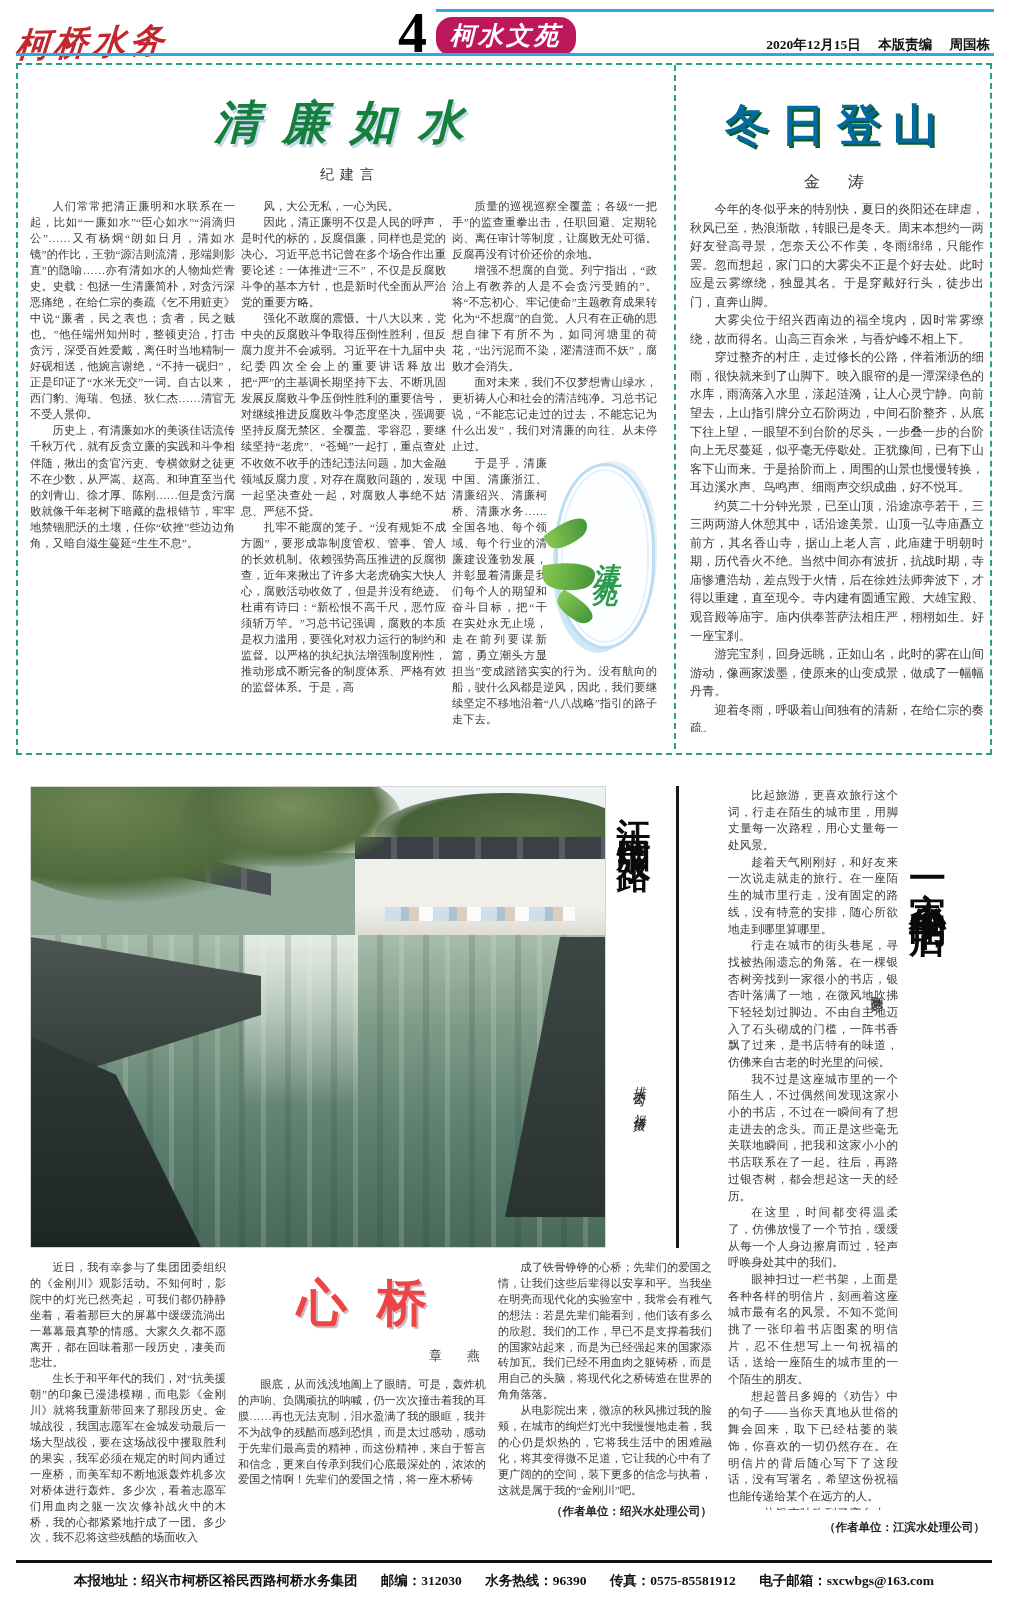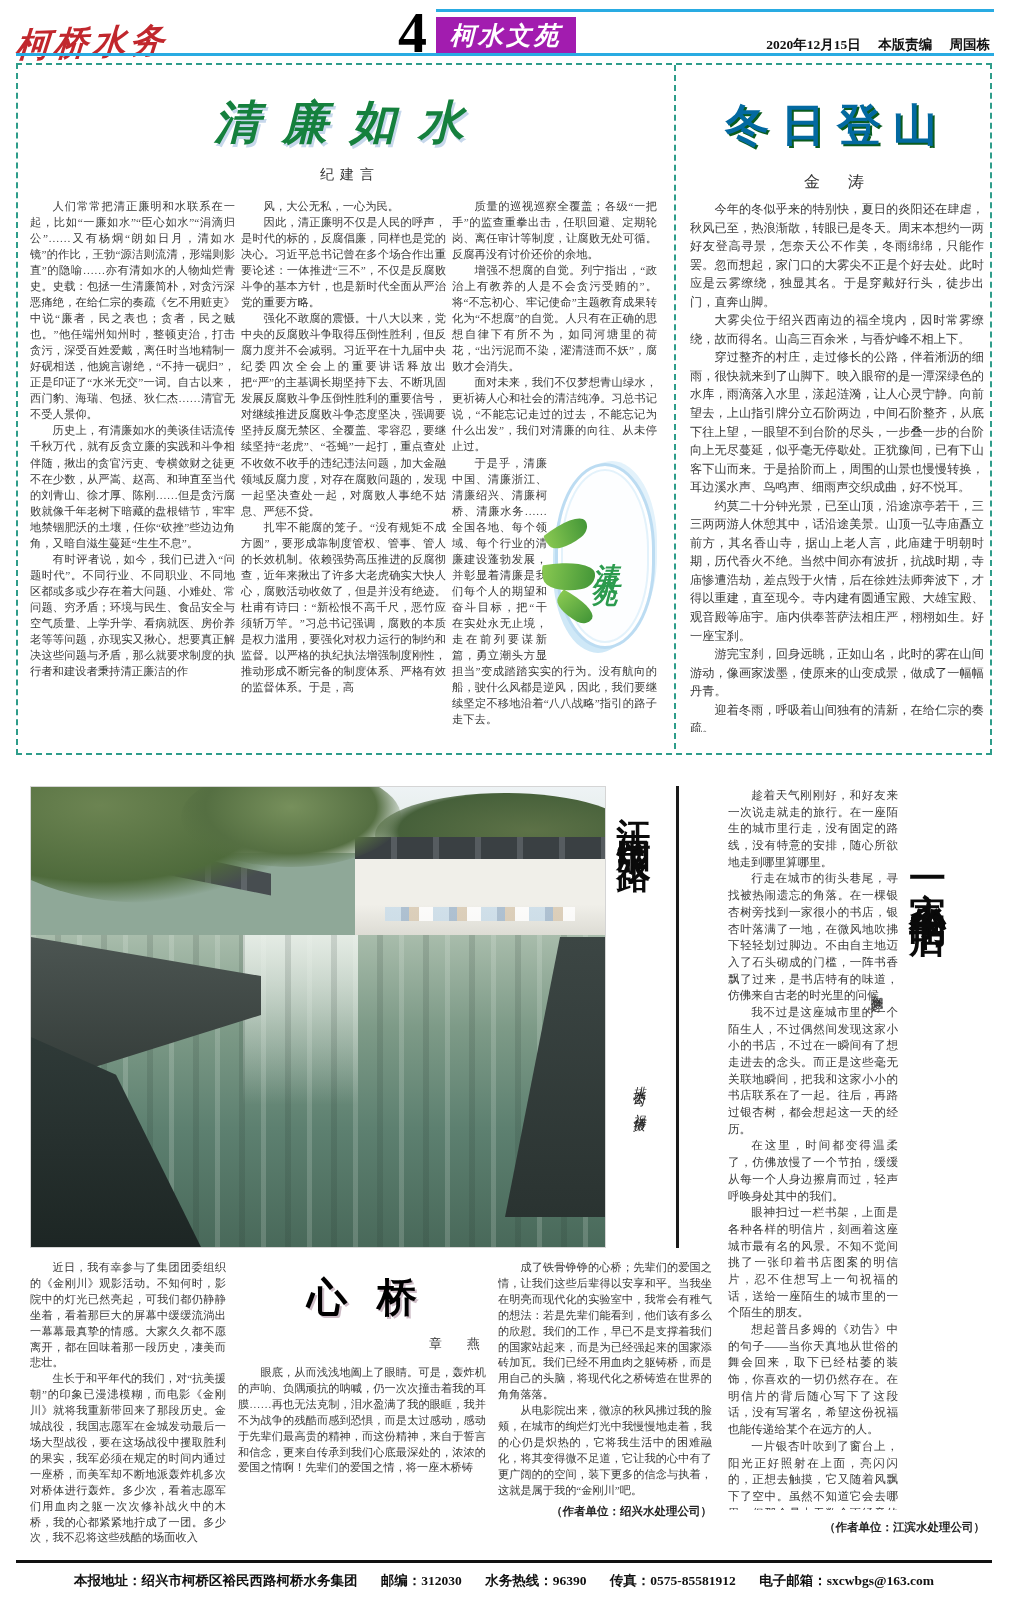--- a/index.html
+++ b/index.html
@@ -4,22 +4,22 @@
 <style>
   html,body{margin:0;padding:0;background:#e8e8e8;}
   .page{position:relative;width:1010px;height:1600px;background:#ffffff;overflow:hidden;
         font-family:"Liberation Serif","DejaVu Serif",serif;color:#2e2e2e;}
 
   
   .masthead{position:absolute;left:16px;top:20px;font-size:34px;font-weight:bold;font-style:italic;
             color:#c1272d;transform:skewX(-6deg) rotate(-2deg);letter-spacing:4px;}
   .pagenum{position:absolute;left:398px;top:4px;font-size:58px;font-weight:bold;line-height:1;color:#000;}
   .topline{position:absolute;left:436px;right:16px;top:9px;height:3px;background:#29abe2;}
-  .section-badge{position:absolute;left:436px;top:17px;padding:2px 14px 4px;background:#a21caf;color:#fff;
-            font-size:25px;font-weight:bold;font-style:italic;letter-spacing:3px;}
+  .section-badge{position:absolute;left:436px;top:17px;padding:2px 14px 4px;background:#be185d;color:#fff;
+            font-size:25px;font-weight:bold;font-style:italic;letter-spacing:3px;border-radius:16px;}
   .dateline{position:absolute;right:20px;top:36px;font-size:13.5px;font-weight:bold;color:#111;}
   .dateline span{margin-left:14px;}
   .header-rule{position:absolute;left:16px;right:16px;top:53px;height:3px;background:#29abe2;}
 
   
   .top-box{position:absolute;left:16px;top:63px;width:972px;height:688px;border:2px dashed #2e9d8a;}
   .v-divider{position:absolute;left:674px;top:65px;height:684px;border-left:2px dashed #2e9d8a;}
 
   
   .t-qinglian{position:absolute;left:30px;top:92px;width:640px;margin:0;text-align:center;
@@ -99,21 +99,21 @@
   .a-shudian{position:absolute;left:868px;top:986px;writing-mode:vertical-rl;text-orientation:upright;
       font-size:12.5px;color:#333;letter-spacing:2px;}
   .credit-shudian{position:absolute;right:25px;top:1520px;width:250px;text-align:right;
       font-size:11.5px;font-weight:bold;color:#222;}
 
   
   .xinqiao{position:absolute;left:30px;top:1256px;width:682px;height:304px;overflow:hidden;}
   .x-col1{position:absolute;left:0;top:4px;width:196px;height:298px;overflow:hidden;
       font-size:11.2px;line-height:1.42;color:#3a3a3a;}
   .x-col2{position:absolute;left:208px;top:0;width:248px;height:304px;overflow:hidden;}
-  .t-xinqiao{margin:14px 0 0;text-align:center;font-size:40px;font-weight:bold;color:#000000;
+  .t-xinqiao{margin:14px 0 0;text-align:center;font-size:50px;font-weight:bold;color:#ef4444;
       letter-spacing:30px;padding-left:30px;text-shadow:2px 2px 0 #cdbcc6;}
   .b-xinqiao{margin:10px 0 12px;text-align:right;font-size:13px;letter-spacing:6px;color:#333;}
   .x-col2-text{font-size:11.2px;line-height:1.42;color:#3a3a3a;}
   .x-col3{position:absolute;left:468px;top:4px;width:214px;height:298px;overflow:hidden;
       font-size:11.2px;line-height:1.42;color:#3a3a3a;}
 
   
   .footer{position:absolute;left:16px;top:1560px;width:976px;border-top:3px solid #111;
       border-bottom:2px solid #111;padding:9px 0 10px;text-align:center;
       font-size:13.5px;font-weight:bold;color:#111;}
@@ -137,21 +137,20 @@
 
   <div class="top-box"></div>
   <div class="v-divider"></div>
 
   <h1 class="t-qinglian">清廉如水</h1>
   <div class="b-qinglian">纪建言</div>
   <div class="cols-qinglian">
     <div class="qcol">
         <p class="para">人们常常把清正廉明和水联系在一起，比如“一廉如水”“臣心如水”“涓滴归公”……又有杨炯“朗如日月，清如水镜”的作比，王勃“源洁则流清，形端则影直”的隐喻……亦有清如水的人物灿烂青史。史载：包拯一生清廉简朴，对贪污深恶痛绝，在给仁宗的奏疏《乞不用赃吏》中说“廉者，民之表也；贪者，民之贼也。”他任端州知州时，整顿吏治，打击贪污，深受百姓爱戴，离任时当地精制一好砚相送，他婉言谢绝，“不持一砚归”，正是印证了“水米无交”一词。自古以来，西门豹、海瑞、包拯、狄仁杰……清官无不受人景仰。</p>
         <p class="para">历史上，有清廉如水的美谈佳话流传千秋万代，就有反贪立廉的实践和斗争相伴随，揪出的贪官污吏、专横敛财之徒更不在少数，从严嵩、赵高、和珅直至当代的刘青山、徐才厚、陈刚……但是贪污腐败就像千年老树下暗藏的盘根错节，牢牢地禁锢肥沃的土壤，任你“砍挫”些边边角角，又暗自滋生蔓延“生生不息”。</p>
-        <p class="para">有时评者说，如今，我们已进入“问题时代”。不同行业、不同职业、不同地区都或多或少存在着大问题、小难处、常问题、穷矛盾；环境与民生、食品安全与空气质量、上学升学、看病就医、房价养老等等问题，亦现实又揪心。想要真正解决这些问题与矛盾，那么就要求制度的执行者和建设者秉持清正廉洁的作</p>
       </div>
     <div class="qcol">
         <p class="para">风，大公无私，一心为民。</p>
         <p class="para">因此，清正廉明不仅是人民的呼声，是时代的标的，反腐倡廉，同样也是党的决心。习近平总书记曾在多个场合作出重要论述：一体推进“三不”，不仅是反腐败斗争的基本方针，也是新时代全面从严治党的重要方略。</p>
         <p class="para">强化不敢腐的震慑。十八大以来，党中央的反腐败斗争取得压倒性胜利，但反腐力度并不会减弱。习近平在十九届中央纪委四次全会上的重要讲话释放出把“严”的主基调长期坚持下去、不断巩固发展反腐败斗争压倒性胜利的重要信号，对继续推进反腐败斗争态度坚决，强调要坚持反腐无禁区、全覆盖、零容忍，要继续坚持“老虎”、“苍蝇”一起打，重点查处不收敛不收手的违纪违法问题，加大金融领域反腐力度，对存在腐败问题的，发现一起坚决查处一起，对腐败人事绝不姑息、严惩不贷。</p>
         <p class="para">扎牢不能腐的笼子。“没有规矩不成方圆”，要形成靠制度管权、管事、管人的长效机制。依赖强势高压推进的反腐彻查，近年来揪出了许多大老虎确实大快人心，腐败活动收敛了，但是并没有绝迹。杜甫有诗曰：“新松恨不高千尺，恶竹应须斩万竿。”习总书记强调，腐败的本质是权力滥用，要强化对权力运行的制约和监督。以严格的执纪执法增强制度刚性，推动形成不断完备的制度体系、严格有效的监督体系。于是，高</p>
       </div>
     <div class="qcol">
       <div>
           <p class="para">质量的巡视巡察全覆盖；各级“一把手”的监查重拳出击，任职回避、定期轮岗、离任审计等制度，让腐败无处可循。反腐再没有讨价还价的余地。</p>
@@ -201,20 +200,21 @@
     <div class="p-embank-right"></div>
     <div class="p-willow"></div>
     <div class="p-willow2"></div>
     <div class="p-fg-dark"></div>
   </figure>
   <div class="photo-caption">江南烟水路</div>
   <div class="photo-credit">排水公司　祝倩摄</div>
   <div class="photo-divider"></div>
 
   <div class="body-shudian">
+      <p class="para">比起旅游，更喜欢旅行这个词，行走在陌生的城市里，用脚丈量每一次路程，用心丈量每一处风景。</p>
       <p class="para">趁着天气刚刚好，和好友来一次说走就走的旅行。在一座陌生的城市里行走，没有固定的路线，没有特意的安排，随心所欲地走到哪里算哪里。</p>
       <p class="para">行走在城市的街头巷尾，寻找被热闹遗忘的角落。在一棵银杏树旁找到一家很小的书店，银杏叶落满了一地，在微风地吹拂下轻轻划过脚边。不由自主地迈入了石头砌成的门槛，一阵书香飘了过来，是书店特有的味道，仿佛来自古老的时光里的问候。</p>
       <p class="para">我不过是这座城市里的一个陌生人，不过偶然间发现这家小小的书店，不过在一瞬间有了想走进去的念头。而正是这些毫无关联地瞬间，把我和这家小小的书店联系在了一起。往后，再路过银杏树，都会想起这一天的经历。</p>
       <p class="para">在这里，时间都变得温柔了，仿佛放慢了一个节拍，缓缓从每一个人身边擦肩而过，轻声呼唤身处其中的我们。</p>
       <p class="para">眼神扫过一栏书架，上面是各种各样的明信片，刻画着这座城市最有名的风景。不知不觉间挑了一张印着书店图案的明信片，忍不住想写上一句祝福的话，送给一座陌生的城市里的一个陌生的朋友。</p>
       <p class="para">想起普吕多姆的《劝告》中的句子——当你天真地从世俗的舞会回来，取下已经枯萎的装饰，你喜欢的一切仍然存在。在明信片的背后随心写下了这段话，没有写署名，希望这份祝福也能传递给某个在远方的人。</p>
       <p class="para">一片银杏叶吹到了窗台上，阳光正好照射在上面，亮闪闪的，正想去触摸，它又随着风飘下了空中。虽然不知道它会去哪里，但那会是由无数个不经意的瞬间联系起来的地方。</p>
     </div>
   <div class="t-shudian">一家小小的书店</div>
   <div class="a-shudian">陶梦婷</div>

